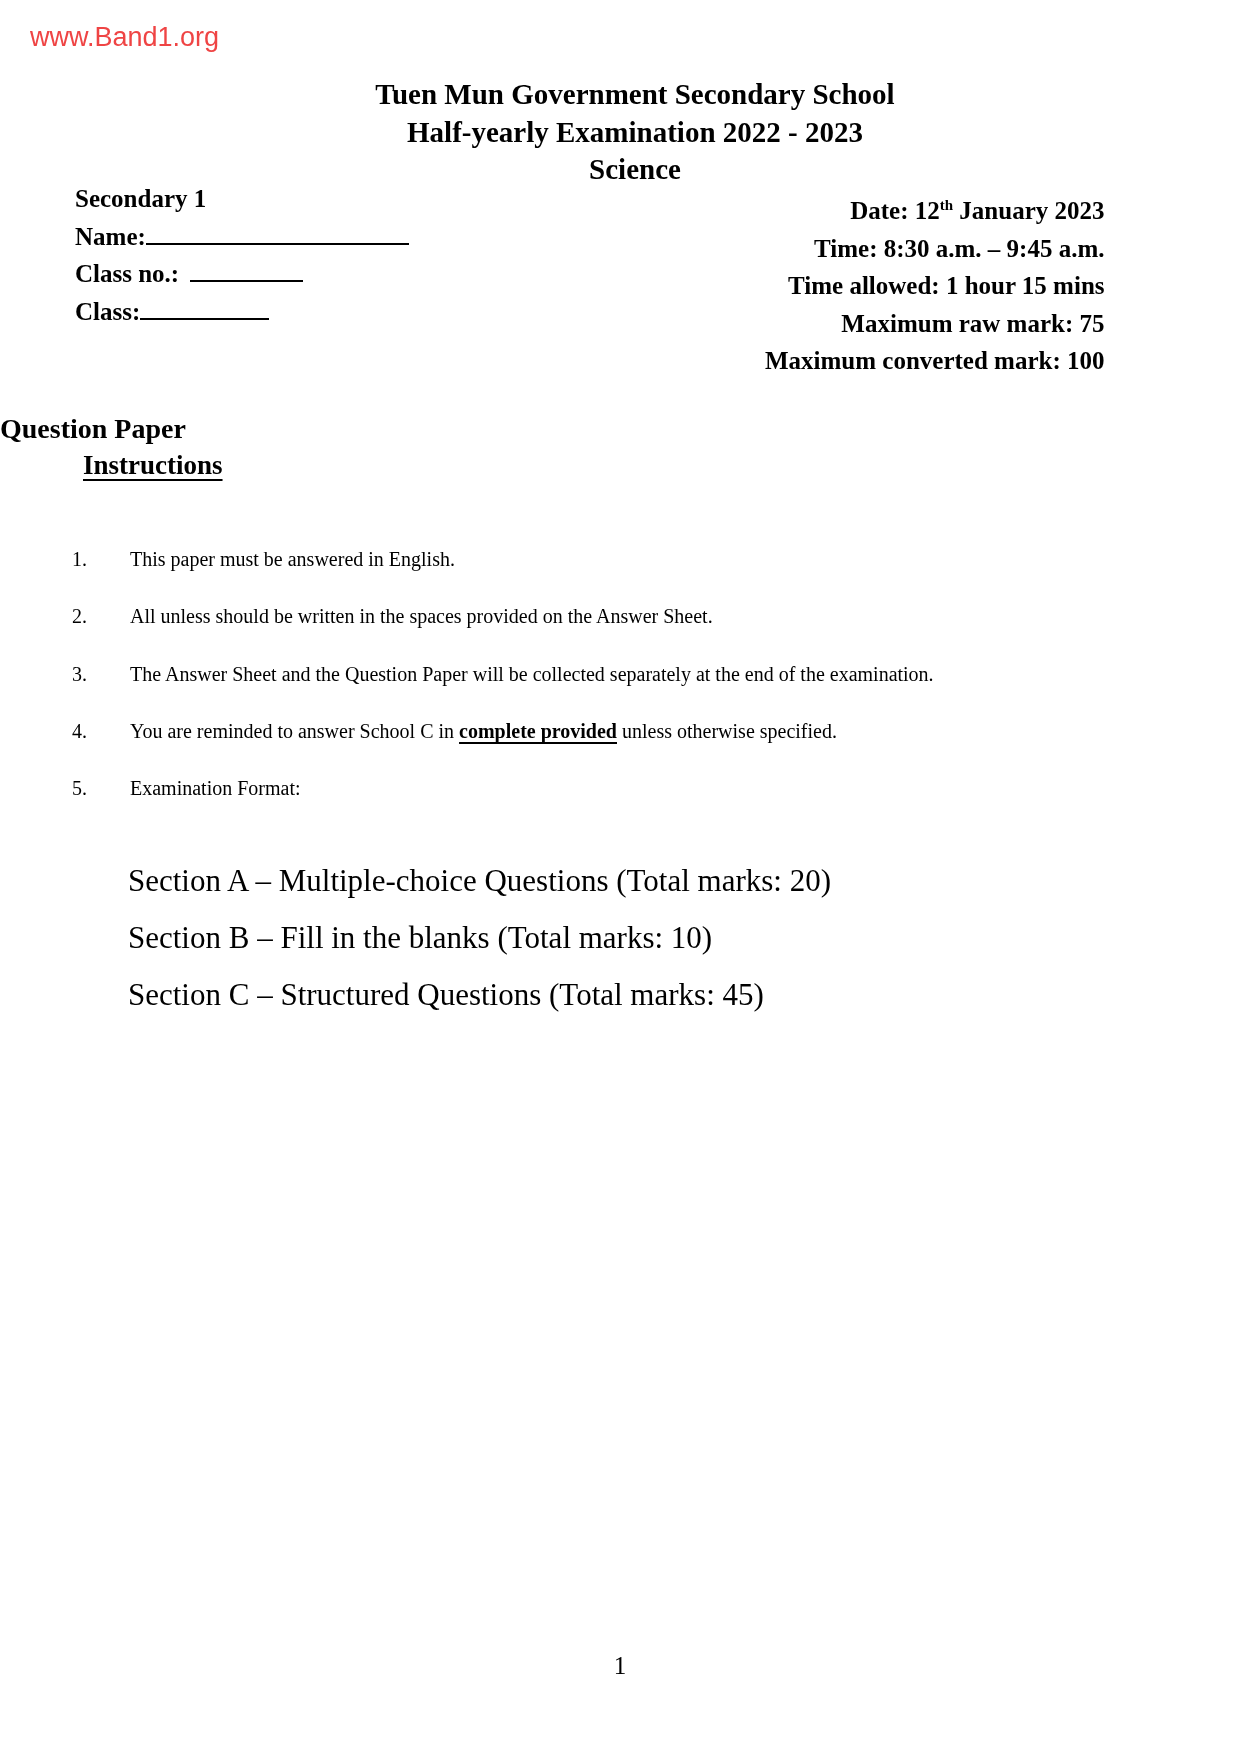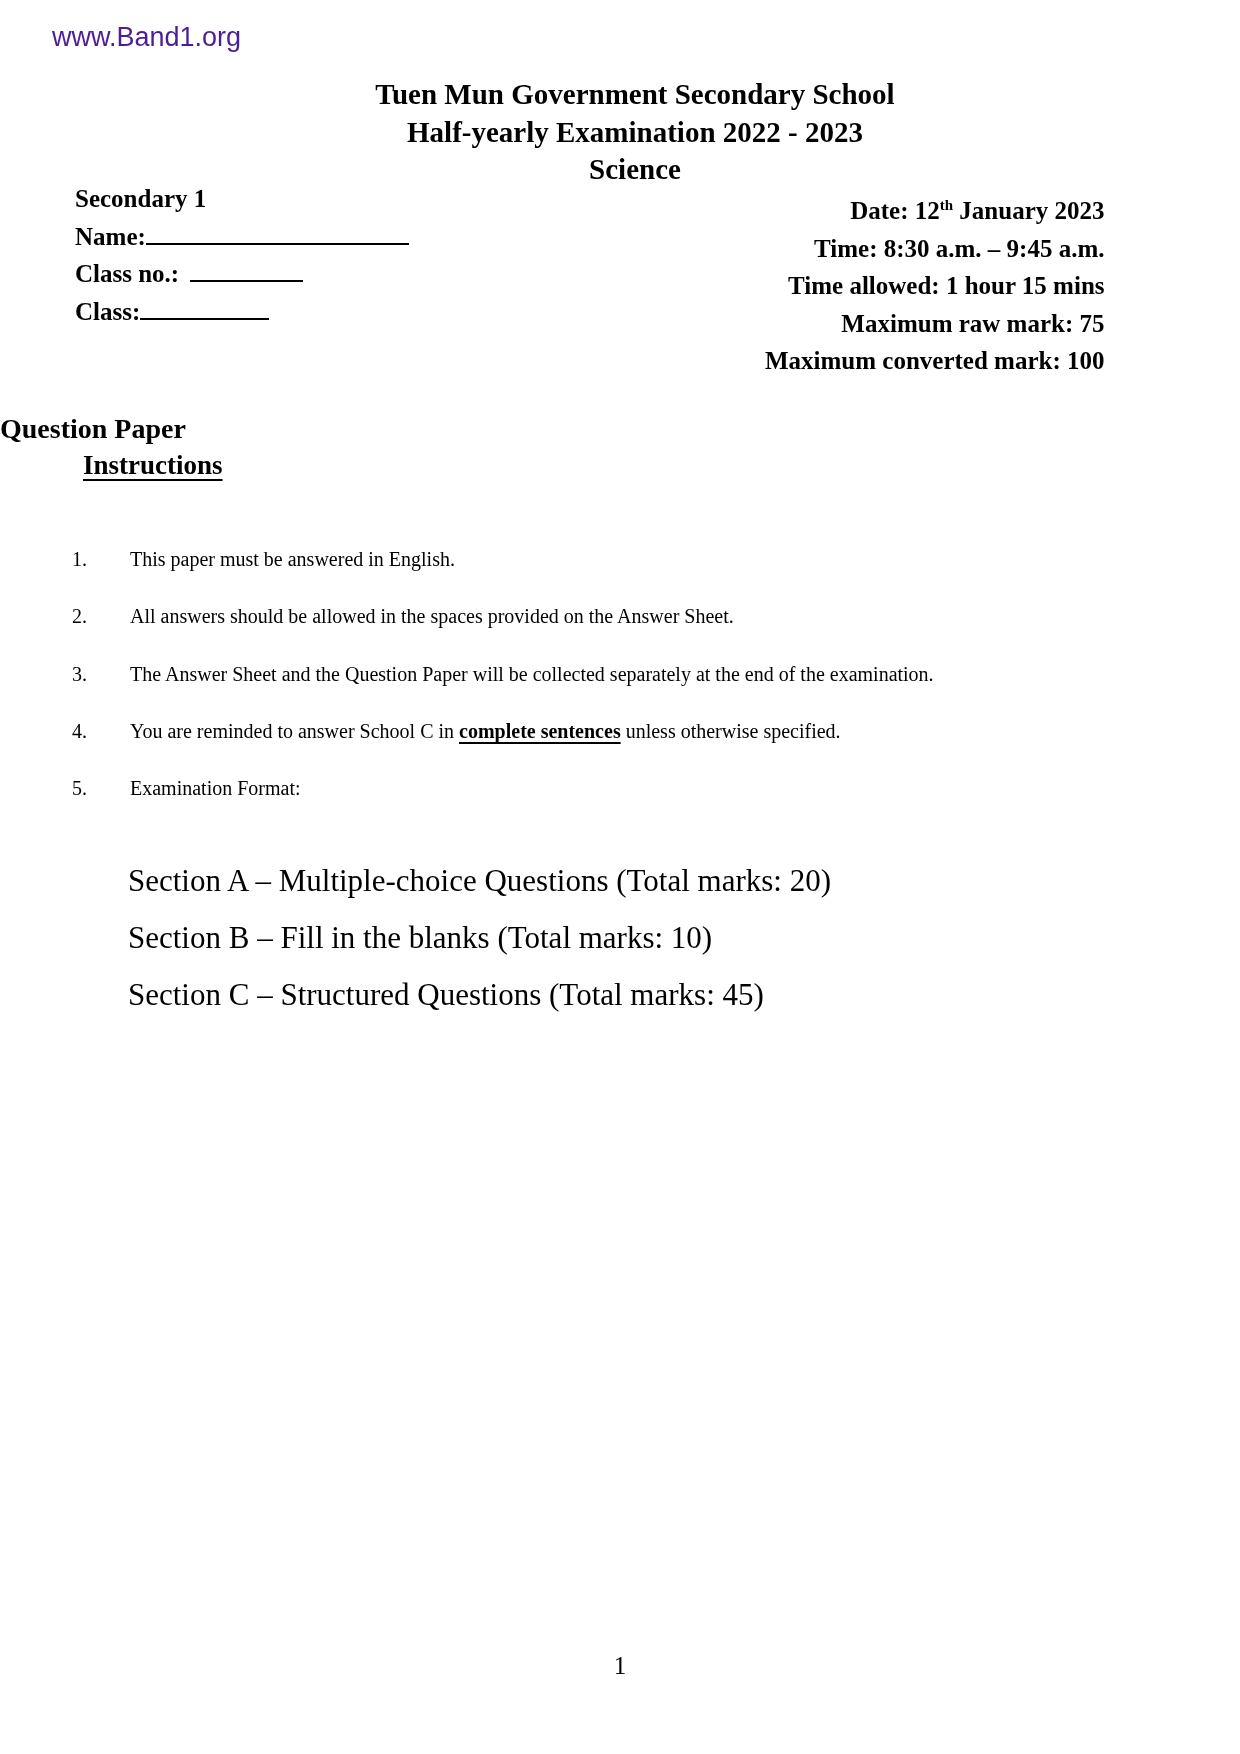--- a/index.html
+++ b/index.html
@@ -13,26 +13,26 @@
     overflow: hidden;
   }
   .page {
     position: absolute;
     inset: 0;
     width: 1240px;
     height: 1754px;
   }
   .watermark {
     position: absolute;
-    left: 52px;
+    left: 30px;
     top: 22px;
     font-family: "Liberation Sans", sans-serif;
     font-size: 27px;
     font-weight: 400;
-    color: #4c1d95;
+    color: #ef4444;
   }
   .title-block {
     position: absolute;
     left: 0;
     right: 0;
     top: 76px;
     text-align: center;
     font-weight: bold;
     font-size: 29px;
     line-height: 37.5px;
@@ -162,29 +162,29 @@
 
   <div class="question-paper">Question Paper</div>
 
   <div class="instructions-heading">Instructions</div>
 
   <div class="inst-item item-1">
     <span class="num">1.</span><span>This paper must be answered in English.</span>
   </div>
 
   <div class="inst-item item-2">
-    <span class="num">2.</span><span>All answers should be allowed in the spaces provided on the Answer Sheet.</span>
+    <span class="num">2.</span><span>All unless should be written in the spaces provided on the Answer Sheet.</span>
   </div>
 
   <div class="inst-item item-3">
     <span class="num">3.</span><span>The Answer Sheet and the Question Paper will be collected separately at the end of the examination.</span>
   </div>
 
   <div class="inst-item item-4">
-    <span class="num">4.</span><span>You are reminded to answer School C in </span><span class="inst-bold">complete sentences</span><span> unless otherwise specified.</span>
+    <span class="num">4.</span><span>You are reminded to answer School C in </span><span class="inst-bold">complete provided</span><span> unless otherwise specified.</span>
   </div>
 
   <div class="inst-item item-5">
     <span class="num">5.</span><span>Examination Format:</span>
   </div>
 
   <div class="section-line section-a">Section A – Multiple-choice Questions (Total marks: 20)</div>
   <div class="section-line section-b">Section B – Fill in the blanks (Total marks: 10)</div>
   <div class="section-line section-c">Section C – Structured Questions (Total marks: 45)</div>
 

